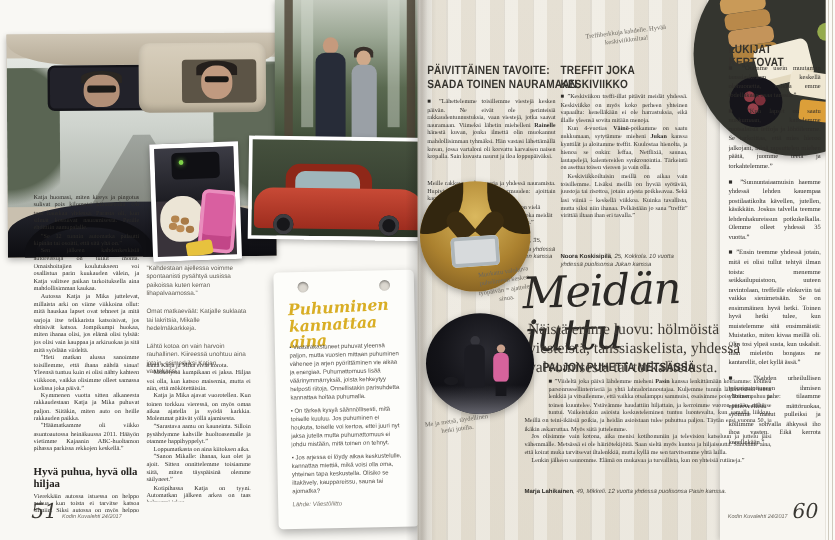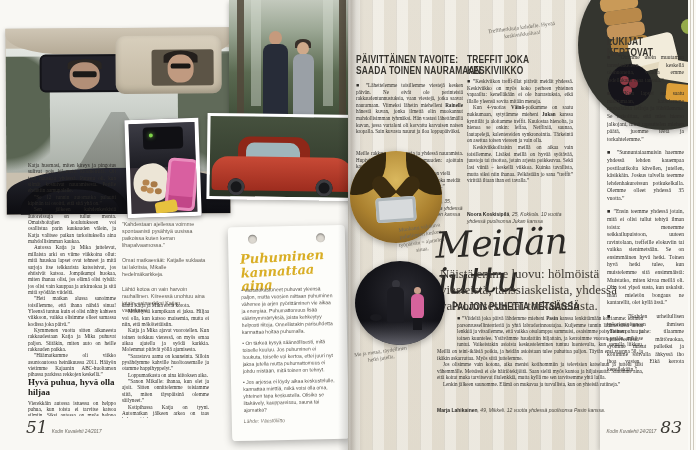--- a/index.html
+++ b/index.html
@@ -79,21 +79,21 @@
     box-shadow:8px 2px 0 #a97a46,4px 8px 0 #c08f58,12px 9px 0 #a97a46,-2px 6px 0 #b5854f}
   .bag-pink{position:absolute;left:36px;top:36px;width:30px;height:52px;background:#d95fa0;border-radius:6px;transform:rotate(7deg);
     box-shadow:inset 0 0 0 3px #e98dbd, inset 0 -14px 0 #c24688}
   .chips-yellow{position:absolute;left:24px;top:78px;width:22px;height:12px;background:#e7c23e;border-radius:3px;transform:rotate(-8deg)}
 
   
   .bodytxt{font:5.2px/1.22 "Liberation Serif",serif;color:#2e2c29;text-align:justify}
   .bodytxt p{text-indent:6px}
   .bodytxt p:first-child{text-indent:0}
   #lp-col1{left:28px;top:162px;width:88px;height:216px;overflow:hidden}
-  #lp-sub{left:28px;top:378px;width:88px;height:38px;overflow:hidden}
+  #lp-sub{left:28px;top:389px;width:88px;height:38px;overflow:hidden}
   .subhead{font:700 9px/1.1 "Liberation Serif",serif;color:#23211e;margin-bottom:2px;text-align:left}
   #lp-col2-cap{left:122px;top:221px;width:84px}
   .cap{font:5.3px/1.32 "Liberation Sans",sans-serif;color:#5f5b53;text-align:left}
   .cap p{margin-bottom:8px}
   #lp-col2-body{left:122px;top:302px;width:87px;height:116px;overflow:hidden}
   .pagefoot{display:flex;align-items:baseline;gap:4px}
   .pagenum{font:italic 17px/1 "DejaVu Serif",serif;color:#3a3833}
   .footlabel{font:italic 4.6px/1 "Liberation Sans",sans-serif;color:#6a665e}
   #lp-foot{left:26px;top:419px}
   #rp-foot{left:556px;top:419px;width:126px;justify-content:flex-end}
@@ -364,16 +364,16 @@
 <div class="abs" id="readers-body">
     <p>■ ”Otamme usein muutaman tanssiaskeleen keskellä olohuonetta, vaikka emme todellakaan osaa tanssia.”</p>
     <p>■ ”Kun lapset on saatu nukkumaan, katselemme ruotsalaisia leffoja ja löhöilemme. Se tarkoittaa, että mies hieroo jalkojani, minä rapsuttelen miehen päätä, juomme teetä ja torkahtelemme.”</p>
     <p>■ ”Sunnuntaiaamuisin haemme yhdessä lehden kauempaa postilaatikolta kävellen, jutellen, käsikkäin. Joskus talvella teemme lehdenhakureissun potkukelkalla. Olemme olleet yhdessä 35 vuotta.”</p>
     <p>■ ”Ensin teemme yhdessä jotain, mitä ei olisi tullut tehtyä ilman toista: menemme seikkailupuistoon, uuteen ravintolaan, treffeille elokuviin tai vaikka sienimetsään. Se on ensimmäinen hyvä hetki. Toinen hyvä hetki tulee, kun muistelemme sitä ensimmäistä: Muistatko, miten kivaa meillä oli. Olin tosi ylpeä susta, kun uskalsit. Ihan mieletön bongaus ne kantarellit, olet kyllä ässä.”</p>
     <p>■ ”Kahden urheilullisen työorientoituneen ihmisen yhteinen pahe: tilaamme epäterveellistä mättöruokaa, syömme masut pulleiksi ja köllimme sohvalla ähkyssä iho ihoa vasten. Eikä kerrota kenellekään.”</p>
   </div>
 
 <div class="abs pagefoot" id="rp-foot">
   <span class="footlabel">Kodin Kuvalehti 24/2017</span>
-  <span class="pagenum">83</span>
+  <span class="pagenum">60</span>
 </div>
 
 <div class="abs" id="edge-stack"></div>
 
 </body></html>

